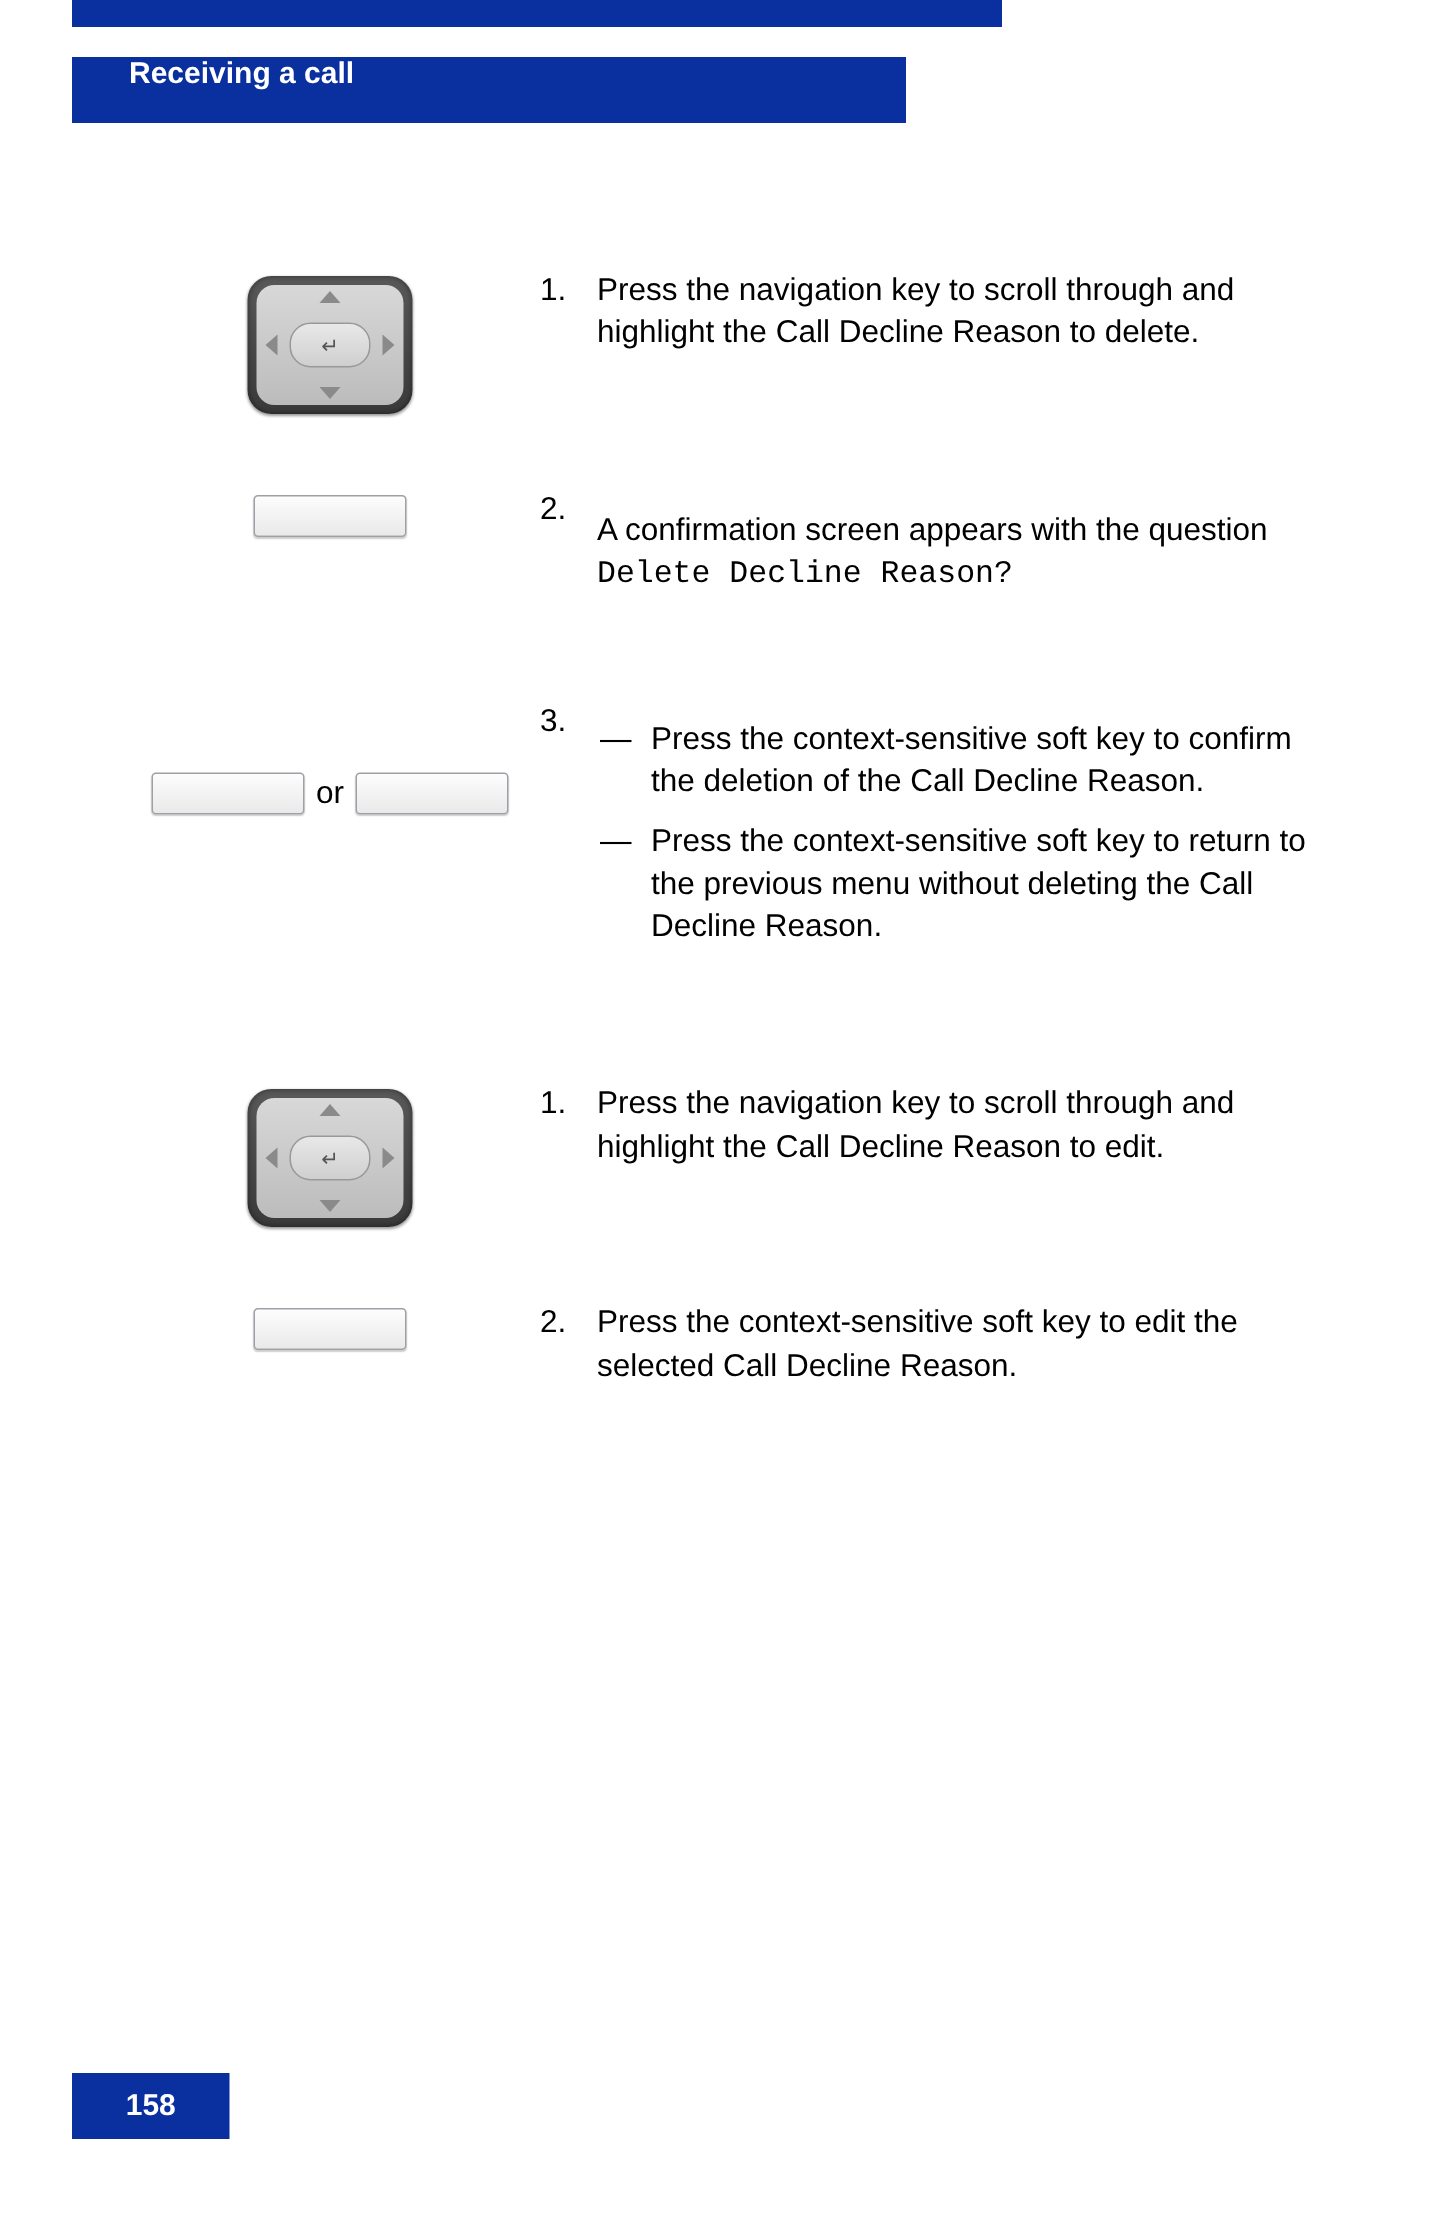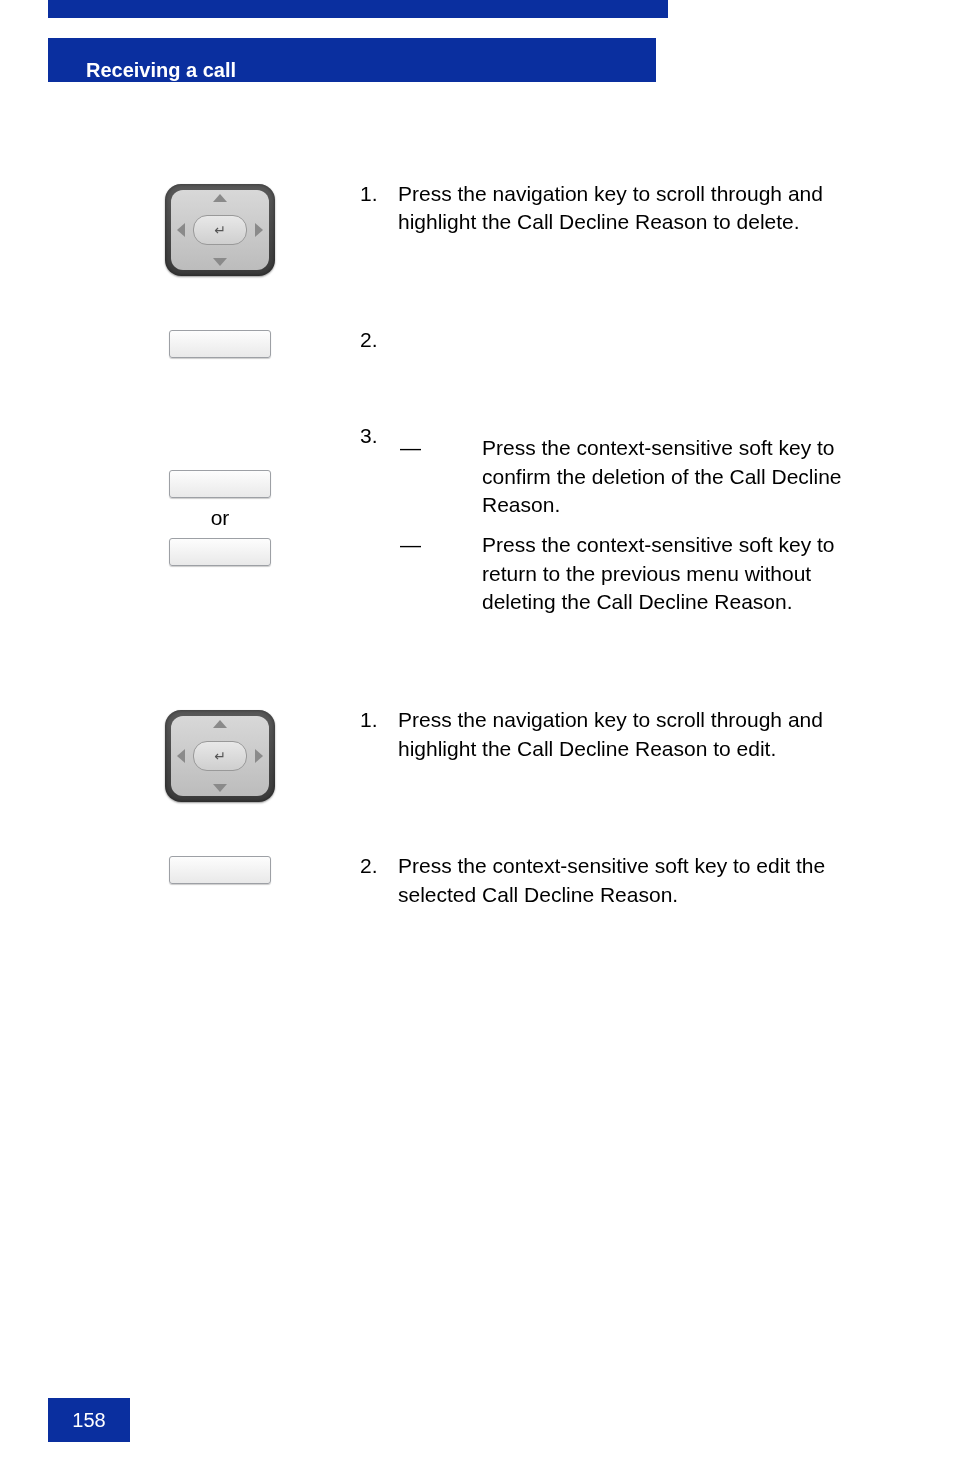--- a/index.html
+++ b/index.html
@@ -21,28 +21,28 @@
     top: 0;
     left: 48px;
     width: 620px;
     height: 18px;
     background: #0a2f9f;
   }
   .header-bar {
     position: absolute;
     top: 38px;
     left: 48px;
-    width: 608px;
+    width: 556px;
     height: 44px;
     background: #0a2f9f;
     color: #fff;
     font-weight: bold;
     font-size: 20px;
     display: flex;
-    align-items: flex-end;
+    align-items: flex-start;
     padding-left: 38px;
     box-sizing: border-box;
   }
   .content {
     position: absolute;
     top: 180px;
     left: 80px;
     width: 800px;
   }
   .row {
@@ -82,21 +82,20 @@
     display: flex;
     margin-bottom: 12px;
   }
   .sub-dash {
     width: 34px;
     flex: 0 0 34px;
     padding-left: 2px;
   }
   .sub-body {
     flex: 1;
-    margin-left: 48px;
   }
   .mono {
     font-family: "Courier New", Courier, monospace;
   }
 
   
   .navkey {
     width: 110px;
     height: 92px;
     background: linear-gradient(#5a5a5a, #3a3a3a);
@@ -144,32 +143,31 @@
     border: 1px solid #9da0a5;
     border-radius: 3px;
     box-shadow: 0 1px 1px rgba(0,0,0,0.2);
     vertical-align: middle;
   }
   .sk-row {
     display: flex;
     align-items: center;
     gap: 8px;
     font-size: 21px;
-    flex-direction: column;
   }
 
   .footer-page {
     position: absolute;
-    bottom: 33px;
+    bottom: 49px;
     left: 48px;
-    width: 82px;
+    width: 105px;
     height: 44px;
     background: #0a2f9f;
     color: #fff;
-    font-weight: normal;
+    font-weight: bold;
     font-size: 20px;
     display: flex;
     align-items: center;
     justify-content: center;
   }
 
   .block2 {
     margin-top: 60px;
   }
 </style>
@@ -207,20 +205,23 @@
     </div>
 
     <div class="row">
       <div class="left-col">
         <span class="softkey"></span>
       </div>
       <div class="right-col">
         <div class="step">
           <div class="step-num">2.</div>
           <div class="step-body">
+            <div style="margin-top:14px">
+              <span>A confirmation screen appears with the question </span><span class="mono">Delete Decline Reason?</span>
+            </div>
           </div>
         </div>
       </div>
     </div>
 
     <div class="row">
       <div class="left-col" style="padding-top:48px">
         <div class="sk-row">
           <span class="softkey"></span>
           <span>or</span>

